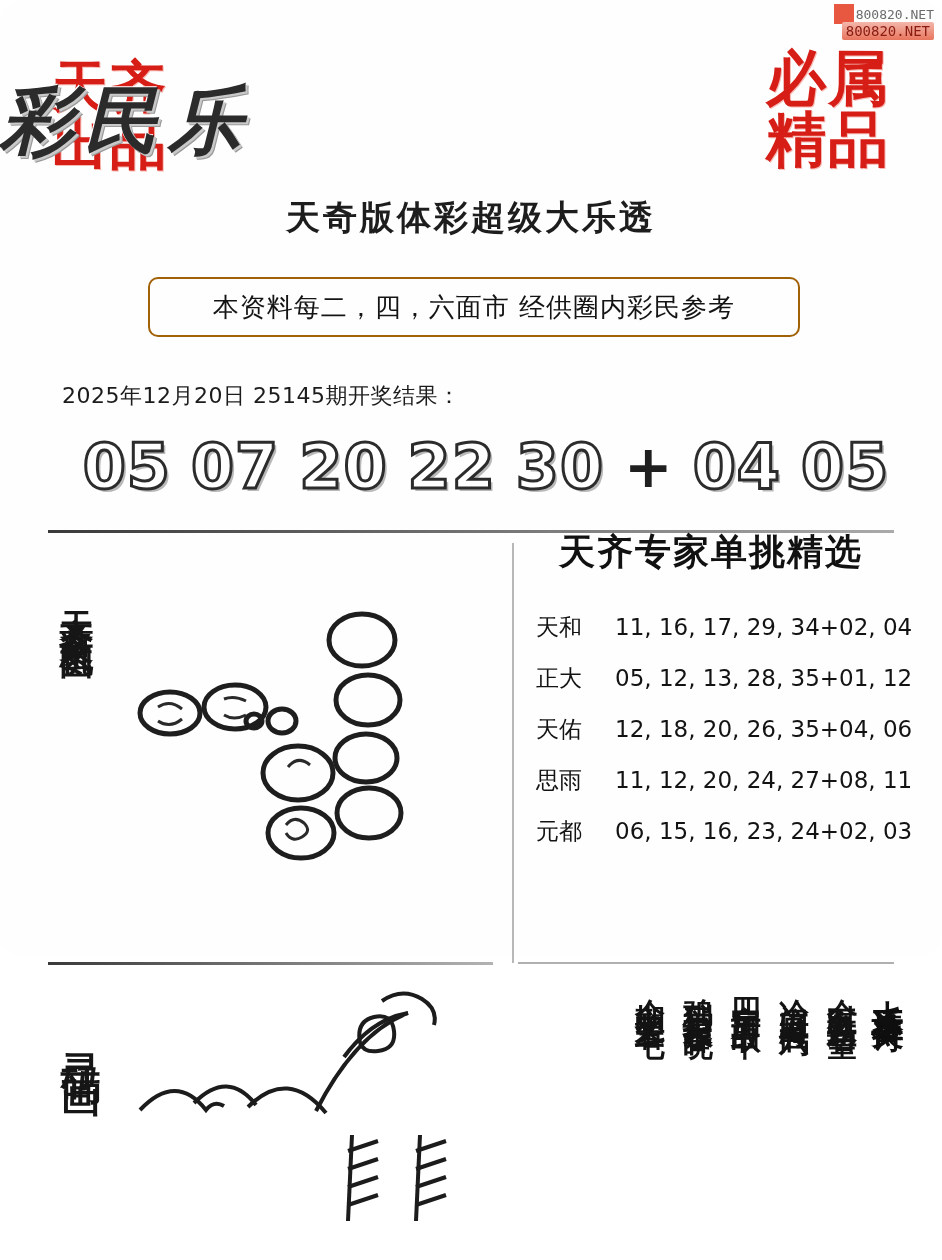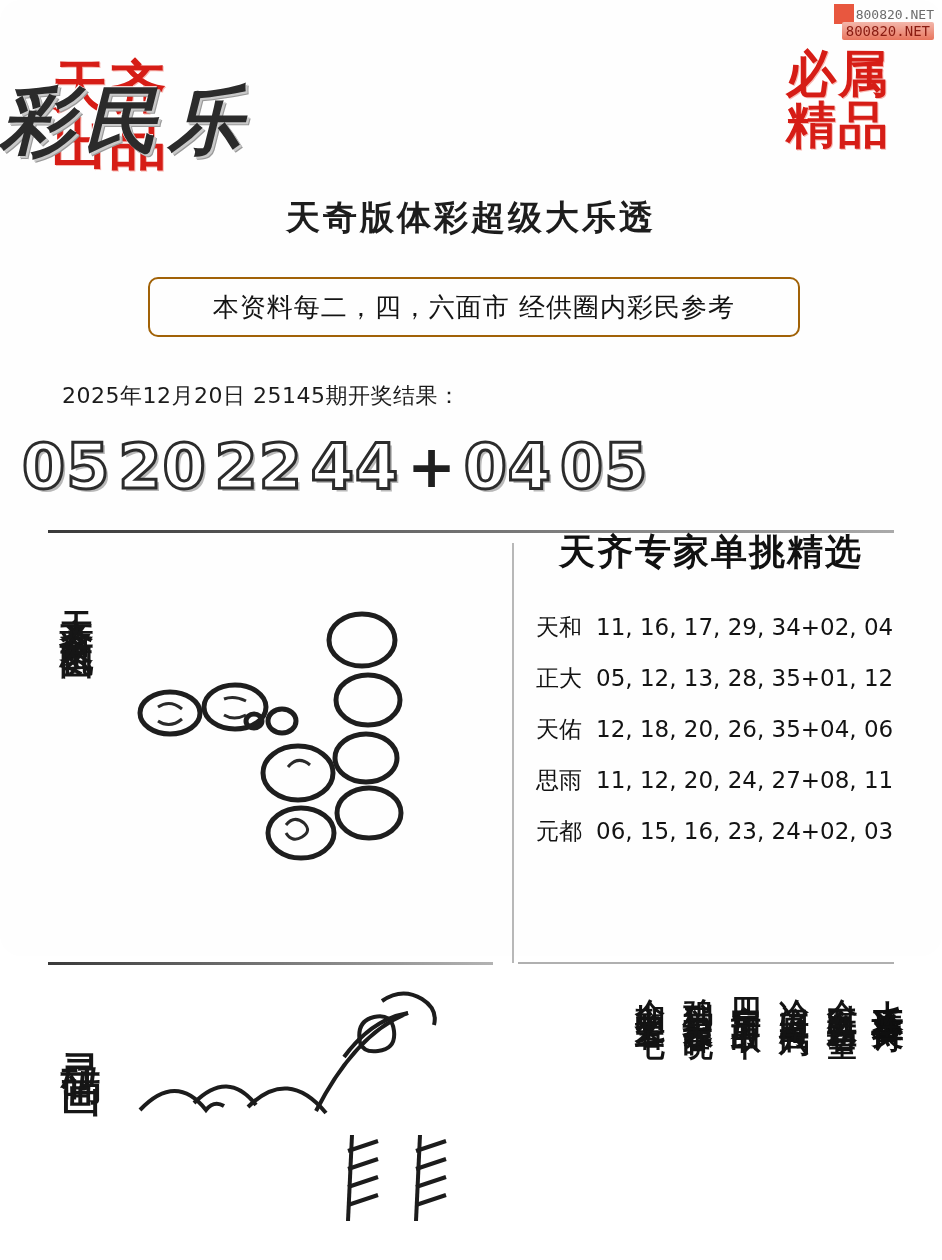--- a/index.html
+++ b/index.html
@@ -58,21 +58,21 @@
     color: #d61d16;
     font-family: "DejaVu Serif", serif;
     font-weight: bold;
     font-size: 56px;
     line-height: 1.02;
     text-align: center;
     letter-spacing: 2px;
     text-shadow: 1px 1px 0 #f7b9b3;
   }
   .stamp.left { left: 52px; top: 58px; }
-  .stamp.right { right: 52px; top: 48px; font-size: 50px; }
+  .stamp.right { right: 52px; top: 48px; font-size: 60px; }
 
   
   .main-title {
     position: absolute;
     left: 0; right: 0;
     top: 72px;
     text-align: left;
     font-family: "DejaVu Serif", serif;
     font-weight: bold;
     font-size: 74px;
@@ -120,26 +120,27 @@
     left: 62px;
     top: 381px;
     font-size: 22px;
     color: #1b1b1b;
     letter-spacing: 0.5px;
     font-family: "DejaVu Sans", sans-serif;
     text-align: right;
   }
   .numbers {
     position: absolute;
-    left: 22px;
+    left: 36px;
     top: 430px;
     width: 900px;
     display: flex;
     align-items: center;
-    gap: 8px;
+    justify-content: center;
+    gap: 20px;
   }
   .numbers .num {
     font-family: "DejaVu Sans", sans-serif;
     font-weight: bold;
     font-size: 62px;
     color: #ffffff;
     -webkit-text-stroke: 3px #2c2c2c;
     text-shadow: 3px 3px 0 #b9b9b9;
     letter-spacing: 1px;
   }
@@ -248,25 +249,26 @@
     display: flex;
     align-items: baseline;
     height: 51px;
     font-size: 23px;
     color: #131313;
     white-space: nowrap;
   }
   .pick-row .pname {
     font-family: "DejaVu Sans", sans-serif;
     font-weight: normal;
-    margin-right: 14px;
+    margin-right: 1px;
   }
   .pick-row .pnums {
     font-family: "DejaVu Sans", sans-serif;
     letter-spacing: 0px;
+    margin-left: 32px;
   }
 
   
   .poem {
     position: absolute;
     left: 518px;
     top: 975px;
     width: 396px;
     height: 285px;
     display: flex;
@@ -315,23 +317,24 @@
   <div class="main-title">彩民乐</div>
   <div class="sub-title">天奇版体彩超级大乐透</div>
 
   <div class="note-box">
     <span>本资料每二，四，六面市 经供圈内彩民参考</span>
   </div>
 
   <div class="draw-date">2025年12月20日  25145期开奖结果：</div>
   <div class="numbers">
     <span class="num">05</span>
+    <span class="num">07</span>
     <span class="num">20</span>
     <span class="num">22</span>
-    <span class="num">44</span>
+    <span class="num">30</span>
     <span class="plus">+</span>
     <span class="num">04</span>
     <span class="num">05</span>
   </div>
 
   <div class="hr-main"></div>
   <div class="hr-mid"></div>
   <div class="v-div"></div>
   <div class="hr-right"></div>
 

